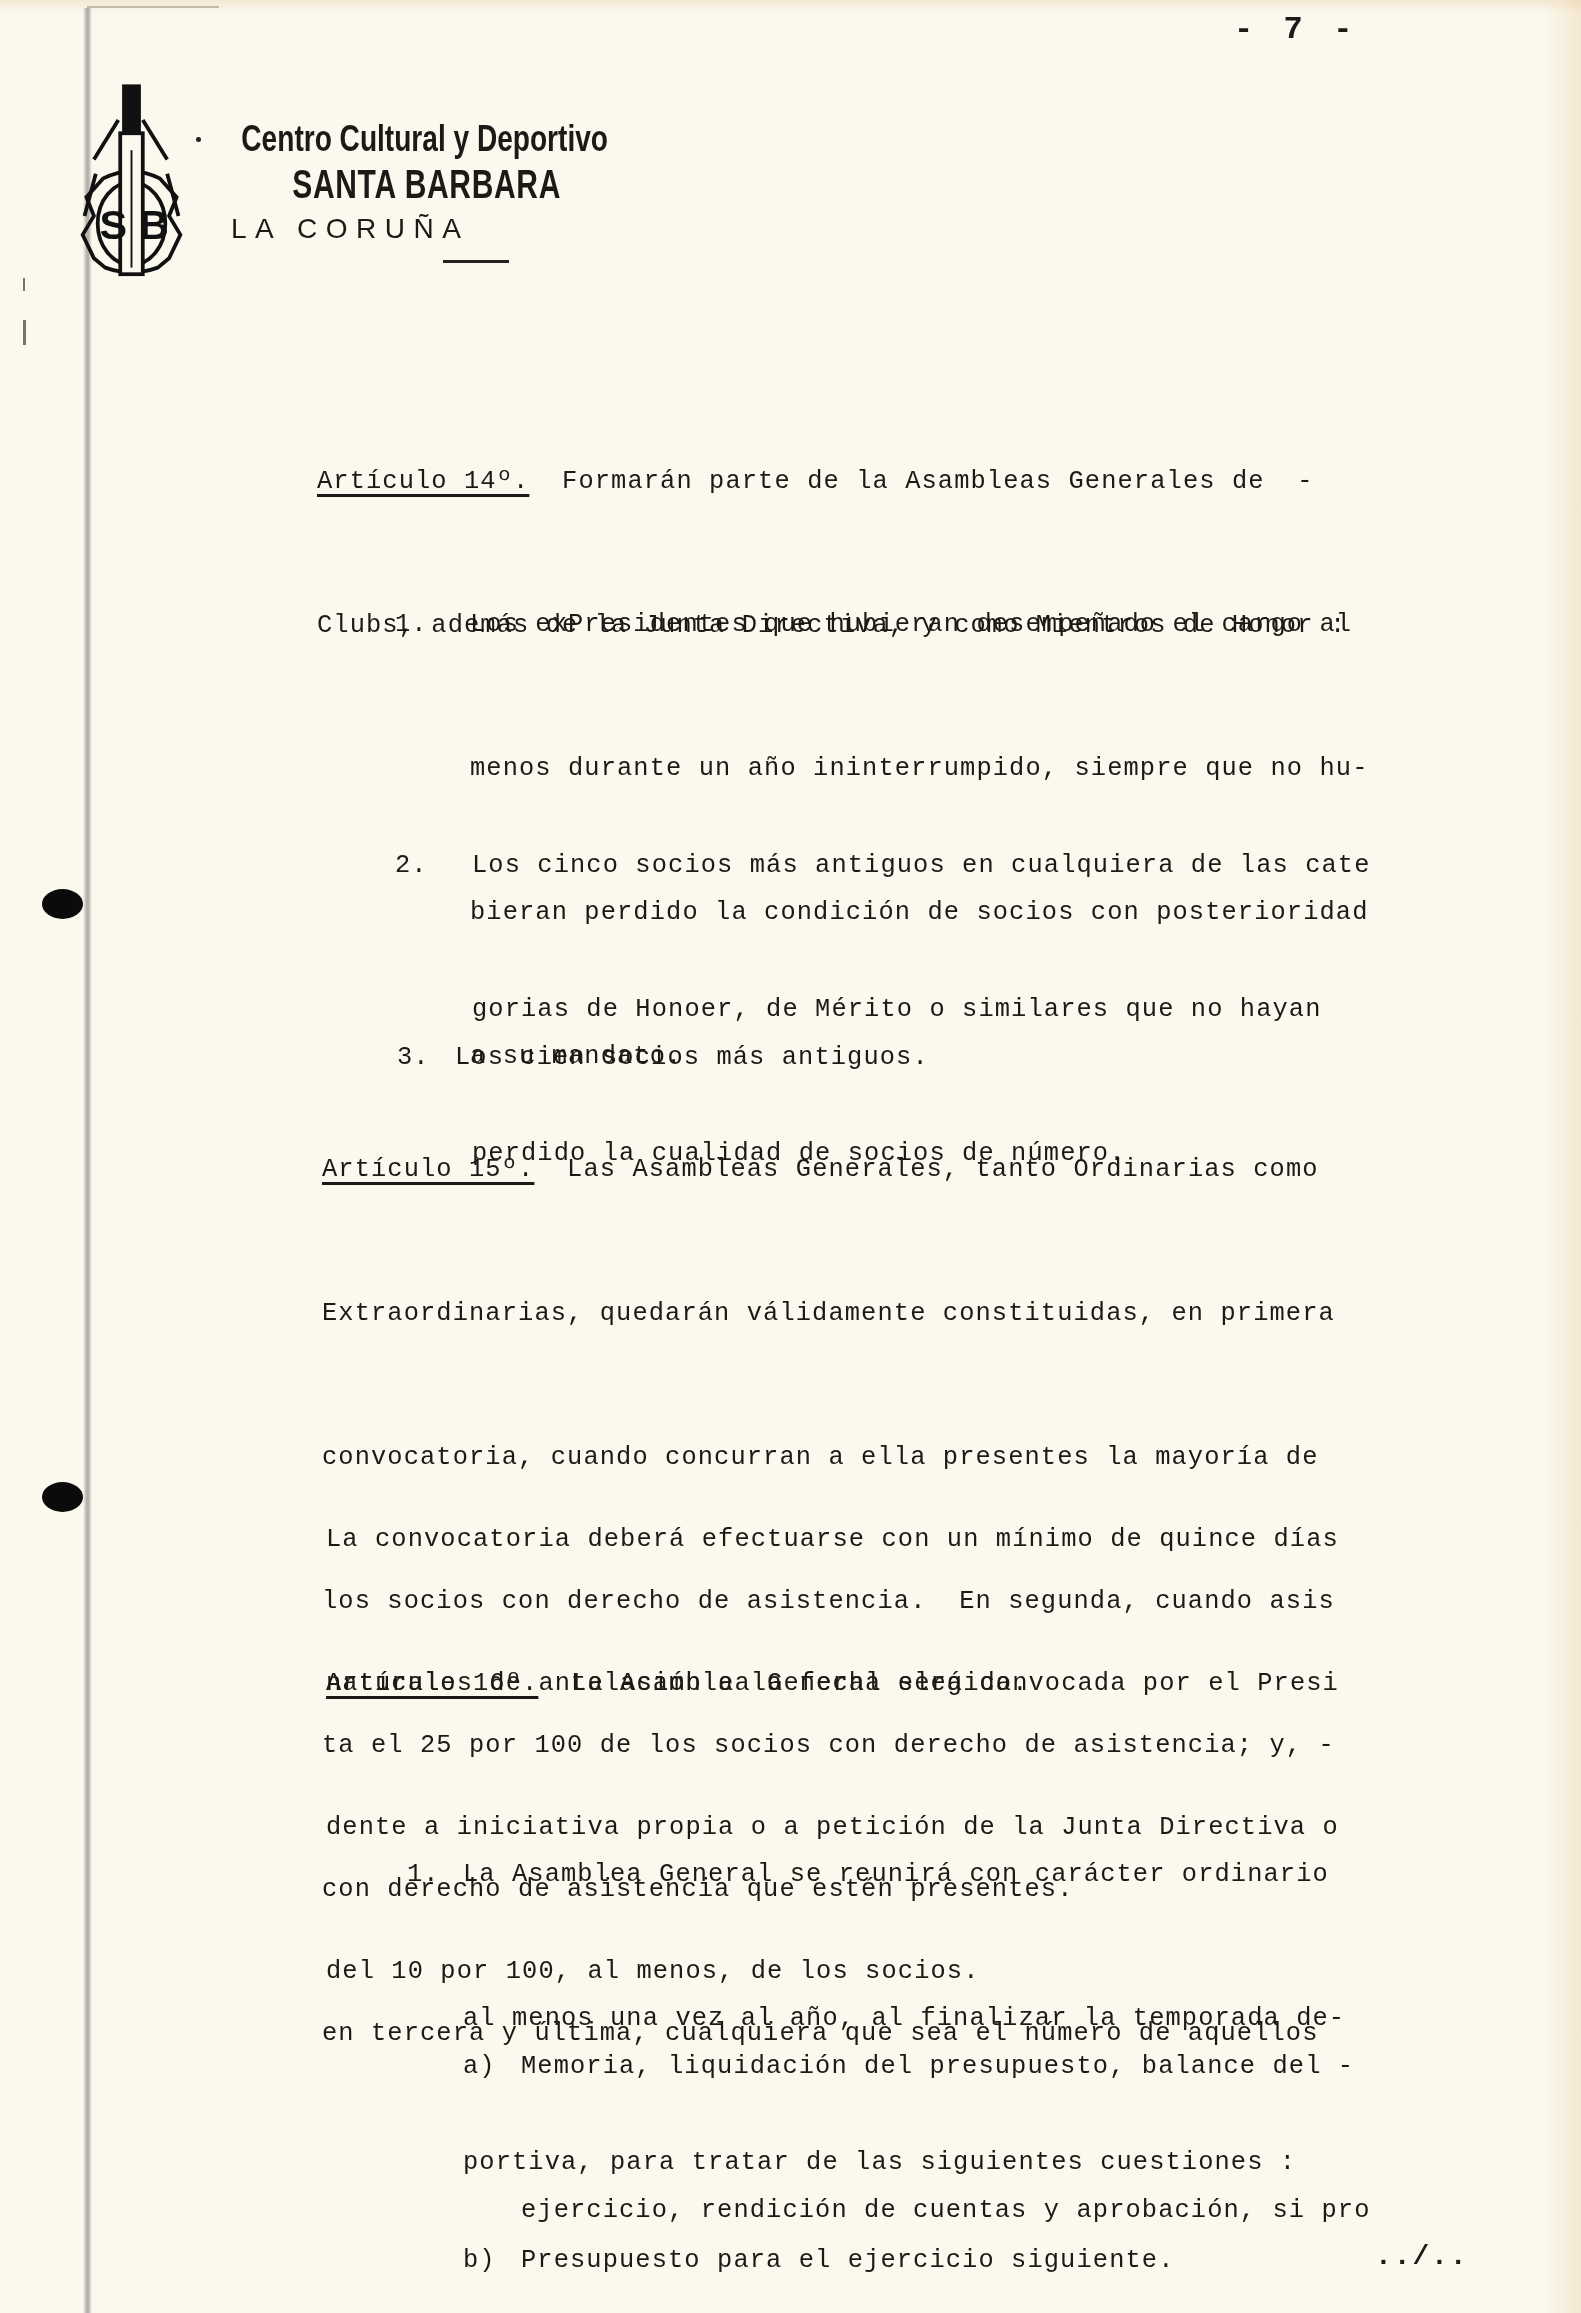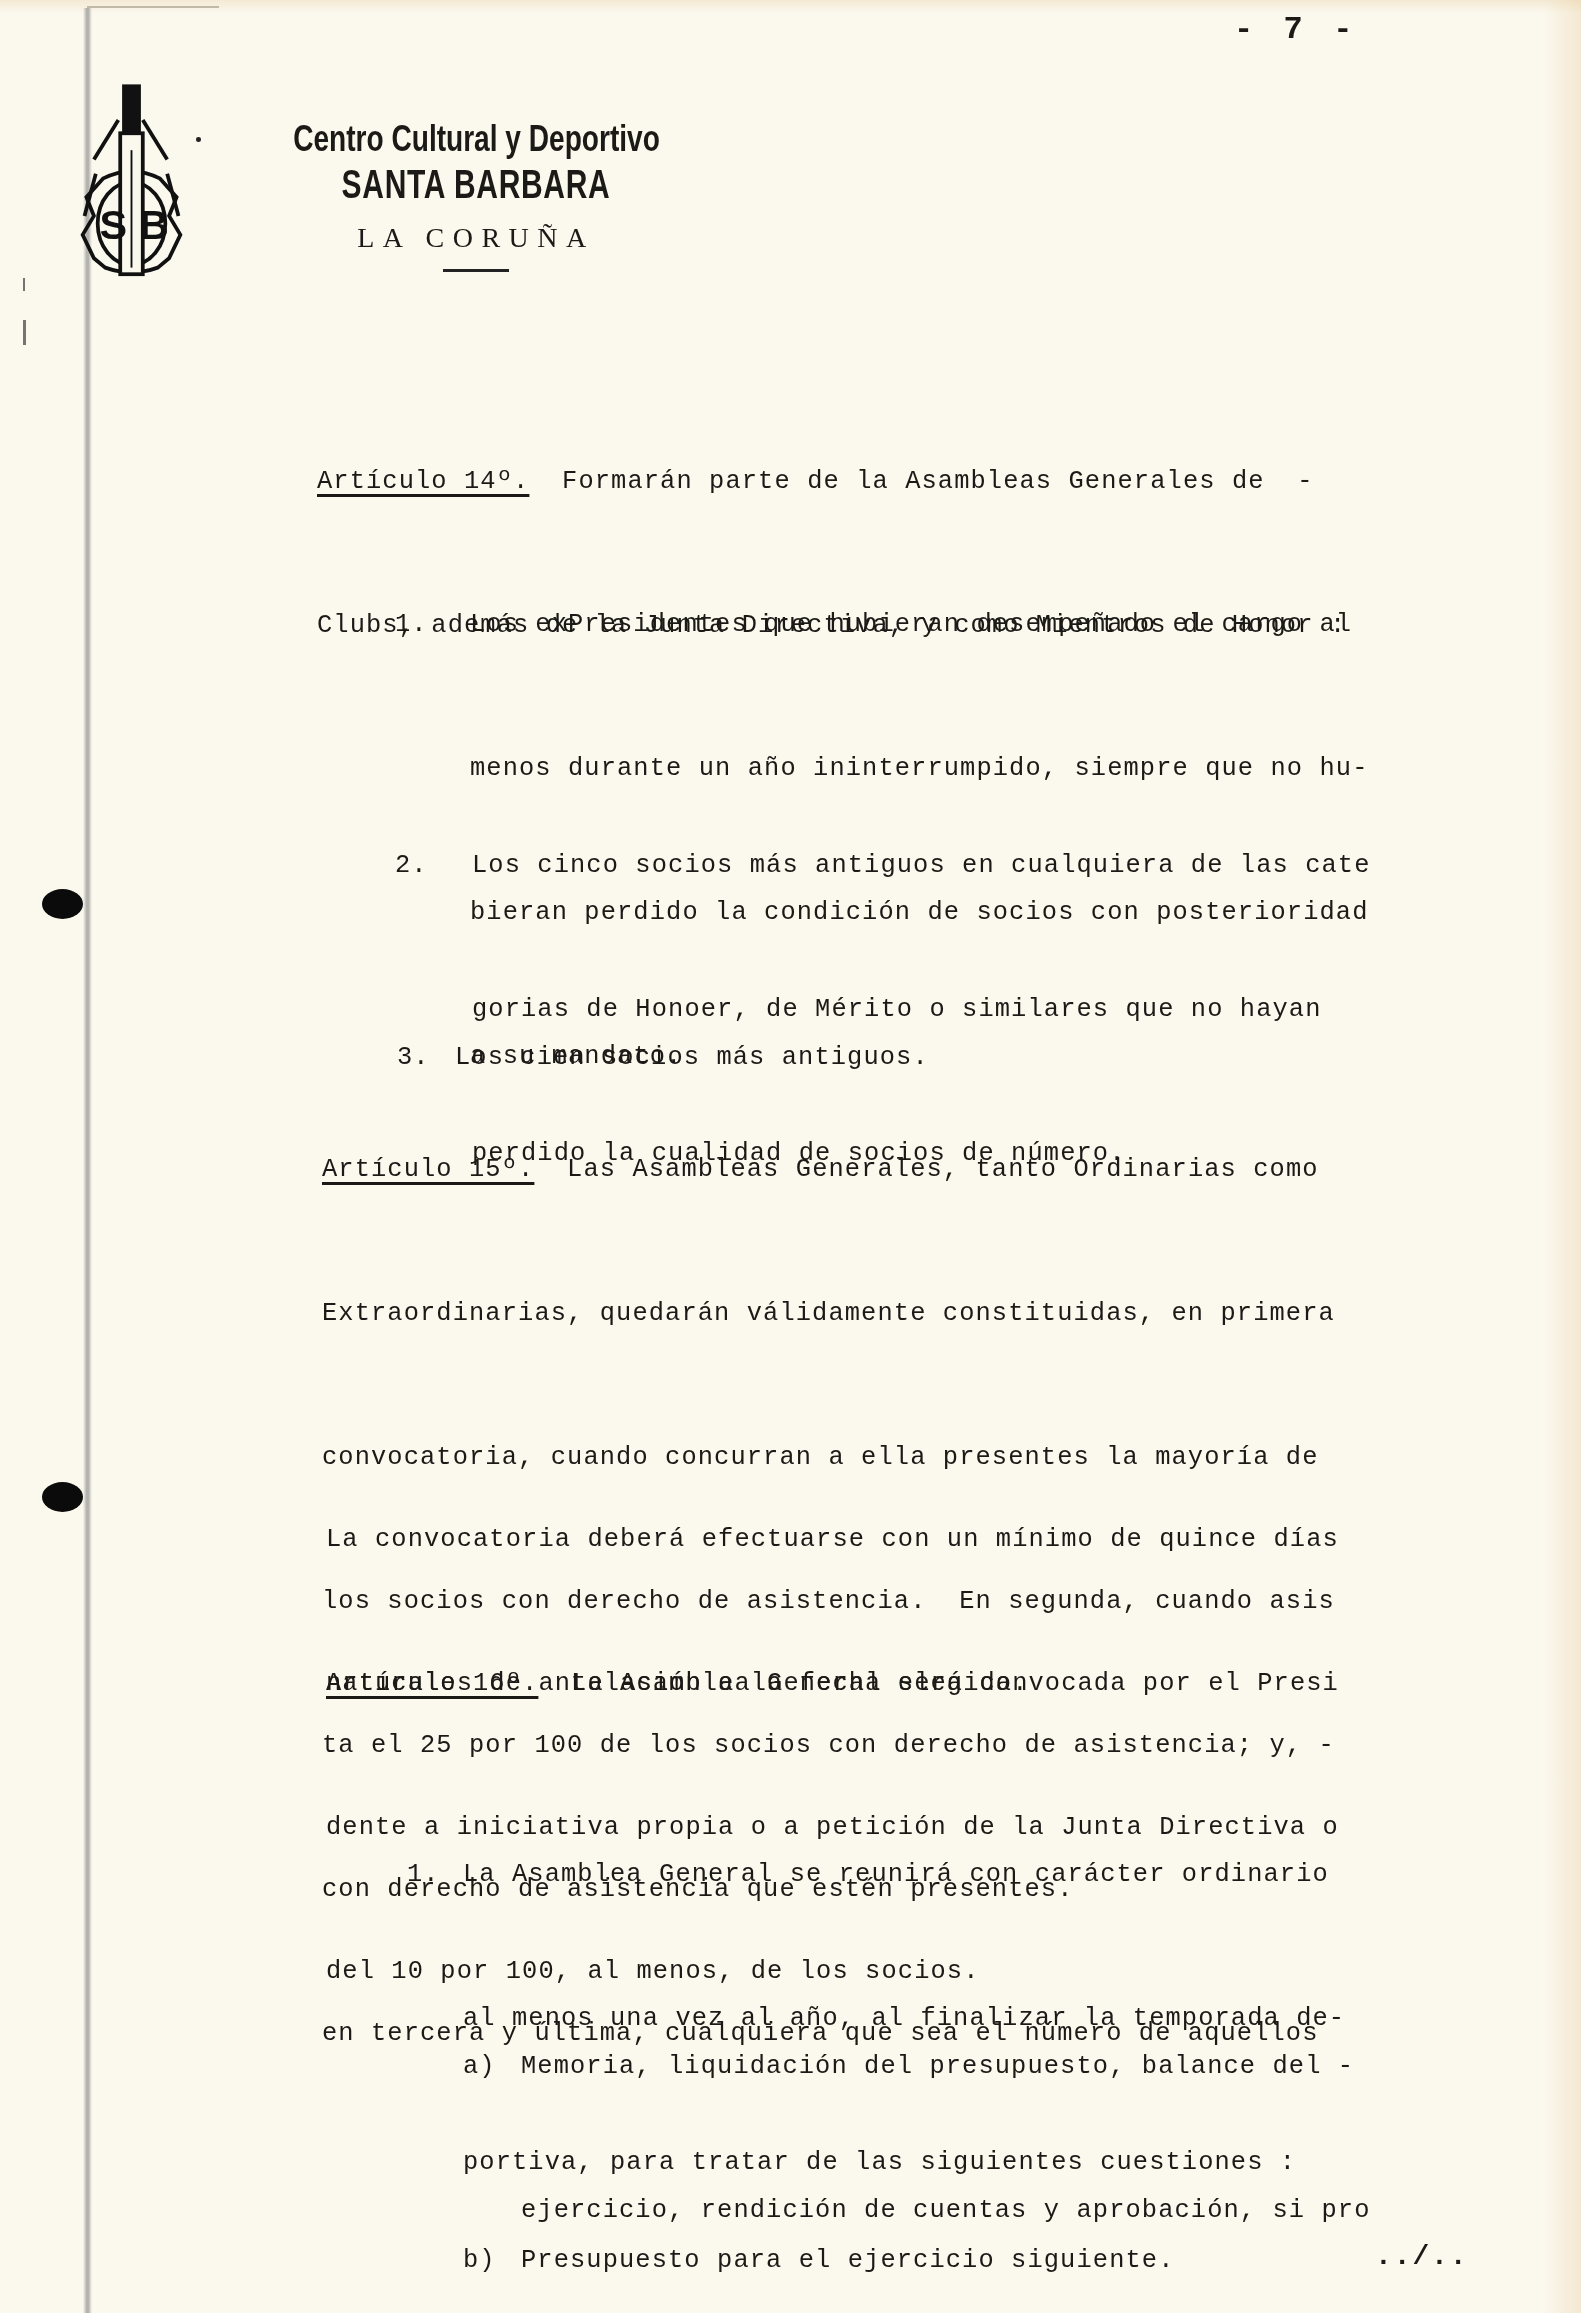--- a/index.html
+++ b/index.html
@@ -20,32 +20,32 @@
     background: linear-gradient(90deg, rgba(120,120,120,0) 0%, rgba(120,120,120,0.55) 40%, rgba(120,120,120,0.55) 60%, rgba(120,120,120,0) 100%);
   }
   .top-edge { position: absolute; left: 87px; top: 5.6px; width: 132px; height: 2.8px; background: rgba(140,130,110,0.5); }
   .punch-hole {
     position: absolute; width: 41px; height: 30px; border-radius: 50%; background: #0b0b0b; left: 42px;
   }
   .page-number {
     position: absolute; left: 1234px; top: 11.3px; font-size: 32px; letter-spacing: 5.6px; font-weight: bold;
   }
   .logo { position: absolute; left: 75px; top: 75px; width: 113px; height: 218px; }
-  .letterhead { position: absolute; left: 231px; top: 118px; width: 490px; text-align: center; }
+  .letterhead { position: absolute; left: 231px; top: 118px; width: 490px; text-align: left; }
   .lh-line1 {
     font-family: "Liberation Sans", "DejaVu Sans", sans-serif; font-weight: bold;
     font-size: 36px; letter-spacing: 0px; transform: scaleX(0.78); transform-origin: center; white-space: nowrap;
     margin-left: -56px; width: 603px;
   }
   .lh-line2 {
     font-family: "Liberation Sans", "DejaVu Sans", sans-serif; font-weight: bold;
     font-size: 40px; transform: scaleX(0.75); white-space: nowrap; margin-top: 1.9px; letter-spacing: 0.9px;
   }
   .lh-line3 {
-    font-family: Liberation Serif, serif; font-size: 28px; letter-spacing: 8.5px; margin-top: 15px;
+    font-family: Liberation Sans, sans-serif; font-size: 28px; letter-spacing: 8.5px; margin-top: 6px;
   }
   .lh-rule { width: 66px; height: 2.8px; background: #222; margin: 15px auto 0; }
   .dot { position: absolute; width: 4.7px; height: 4.7px; border-radius: 50%; background: #222; }
 
   .body-text {
     position: absolute; font-size: 25.4px; line-height: 48px; white-space: pre; letter-spacing: 1.1px; font-family: Liberation Mono, monospace;
   }
   .heading-u { text-decoration: underline; text-decoration-thickness: 2.8px; text-underline-offset: 5.6px; }
   .stray { position: absolute; background: rgba(60,60,60,0.7); }
   .continuation { position: absolute; left: 1375px; top: 2241px; font-size: 28px; font-weight: bold; letter-spacing: 1.9px; }

